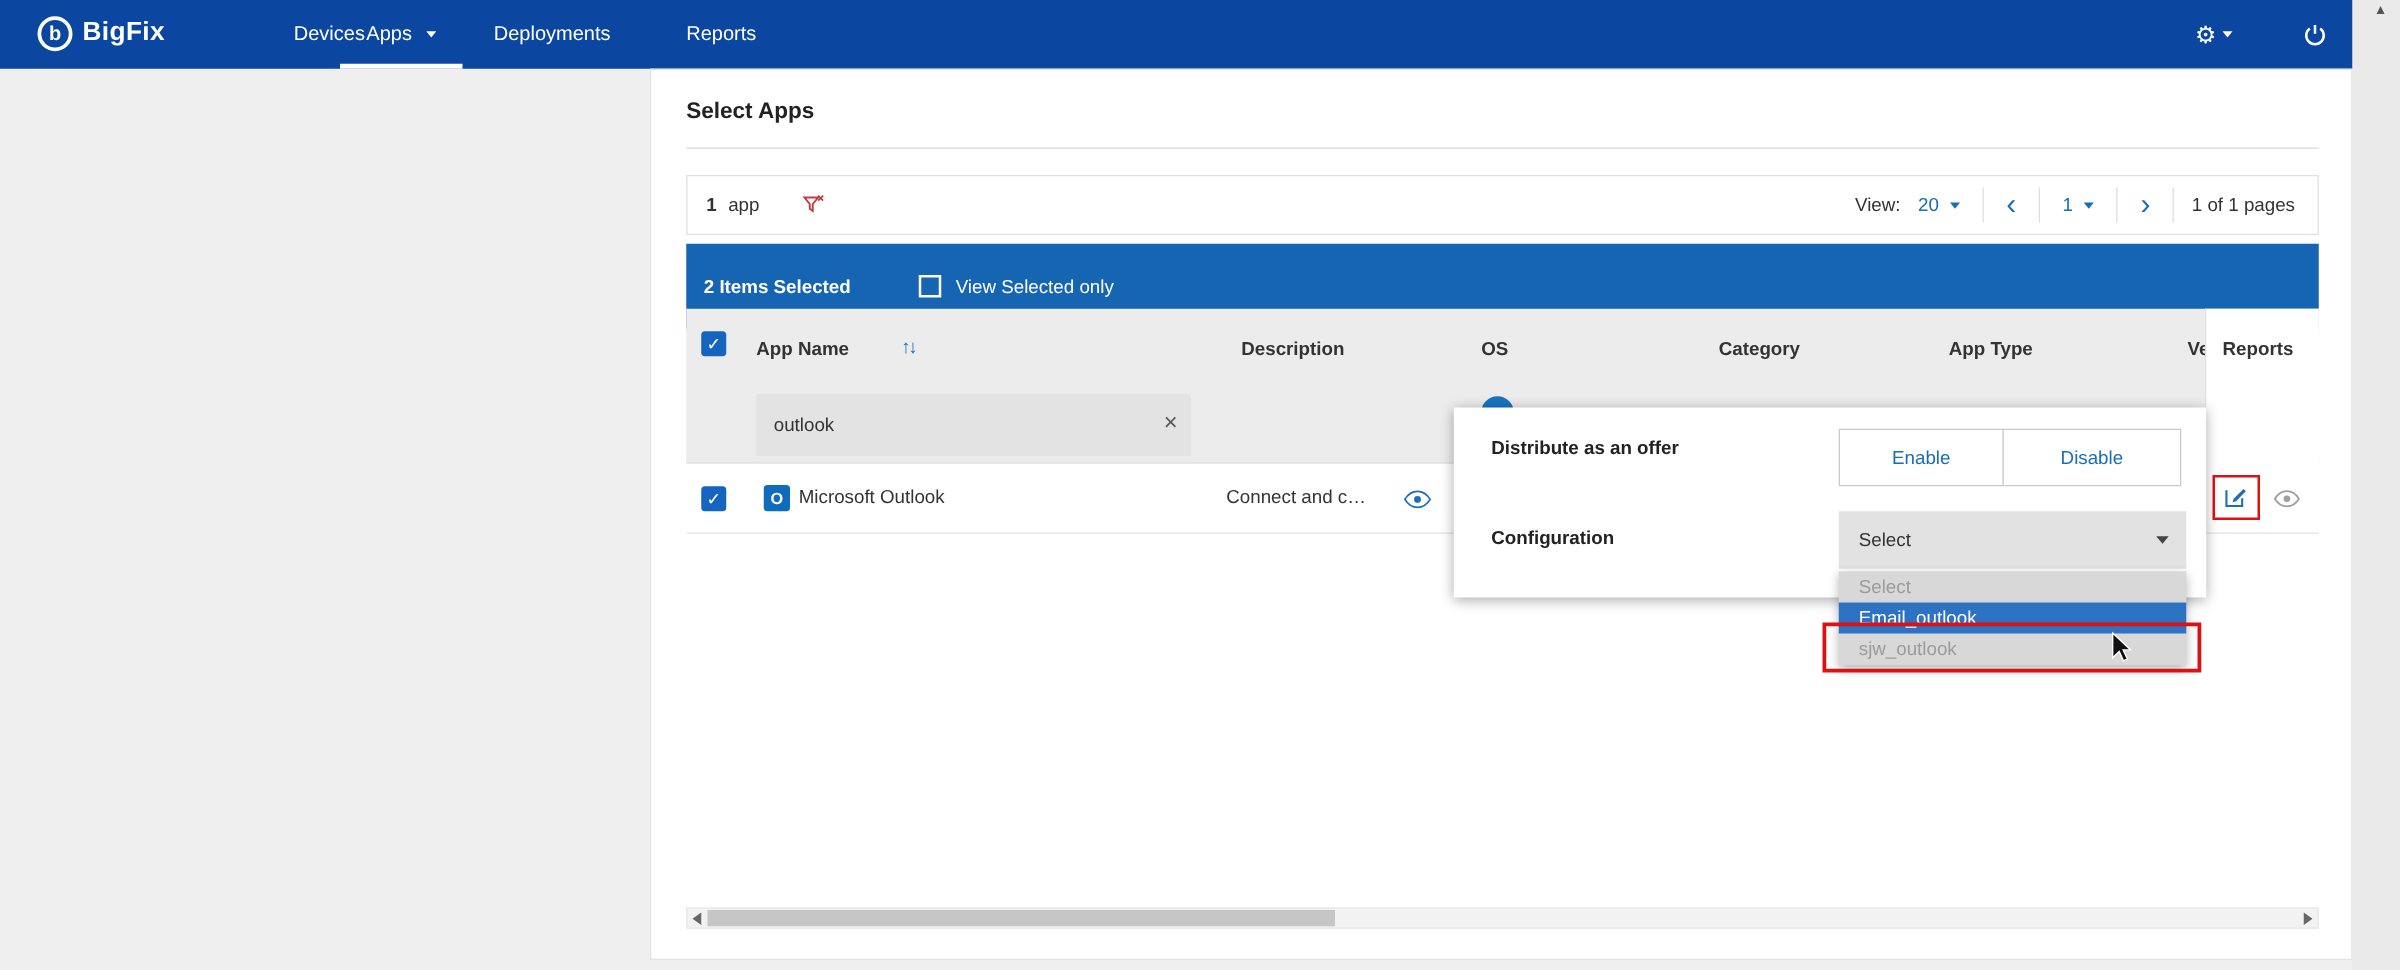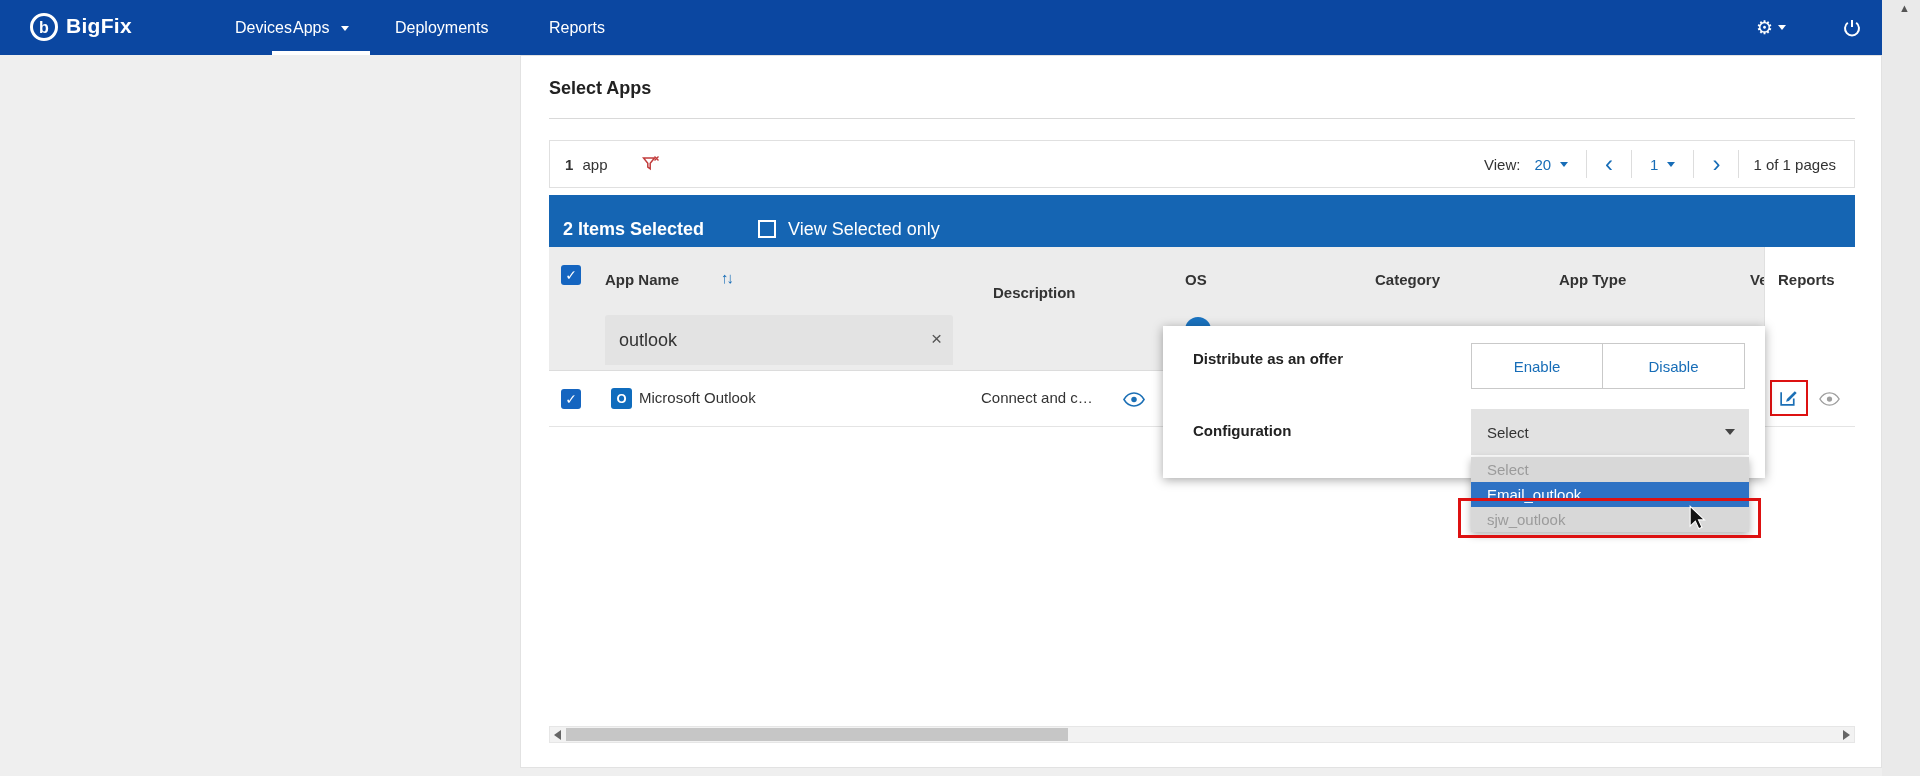--- a/index.html
+++ b/index.html
@@ -60,21 +60,21 @@
   .toolbar-right { margin-left:auto; display:flex; align-items:center; padding-right:18px; }
   .blue-text { color:#176db7; }
   .pag-cell { display:flex; align-items:center; justify-content:center; height:30px; padding:0 14px; }
   .pag-divider { width:1px; height:28px; background:#ddd; margin:0 4px; }
   .chev { color:#176db7; font-size:24px; line-height:24px; cursor:pointer; }
 
   
   .selection-bar {
     position:absolute; left:28px; top:139px; width:1306px; height:68px;
     background:#1565b3; color:#fff; display:flex; align-items:center;
-    font-size:18px; padding-left:14px;
+    font-size:15px; padding-left:14px;
   }
   .cb-white {
     width:18px; height:18px; border:2px solid #fff; background:transparent;
     margin-left:54px; margin-right:12px; cursor:pointer;
   }
 
   
   .table-wrap { position:absolute; left:28px; top:191px; width:1306px; height:180px; }
   .thead {
     position:absolute; left:0; top:0; width:1306px; height:124px;
@@ -82,21 +82,21 @@
   }
   .th { position:absolute; top:24px; font-size:15px; font-weight:700; color:#333; white-space:nowrap; }
   .cb-blue {
     width:20px; height:20px; background:#1565c0; border-radius:3px;
     color:#fff; font-size:14px; line-height:20px; text-align:center; cursor:pointer;
   }
   .sort-icons { position:absolute; left:172px; top:22px; color:#176db7; font-size:15px; letter-spacing:-2px; cursor:pointer; }
   .filter-input {
     position:absolute; left:56px; top:68px; width:348px; height:50px;
     background:#e3e3e3; border:none; border-radius:3px 3px 0 0;
-    font-size:18px; color:#333; padding:0 34px 0 14px;
+    font-size:15px; color:#333; padding:0 34px 0 14px;
     font-family:"Liberation Sans", sans-serif;
   }
   .filter-clear { position:absolute; left:382px; top:81px; font-size:19px; color:#555; cursor:pointer; }
   .data-row {
     position:absolute; left:0; top:124px; width:1306px; height:56px;
     background:#fff; border-bottom:1px solid #e4e4e4;
   }
   .app-icon {
     position:absolute; left:62px; top:17px; width:21px; height:21px;
     background:#0f6cbd; border-radius:3px; color:#fff; font-weight:700;
@@ -221,21 +221,21 @@
     <span>View Selected only</span>
   </div>
 
   <div class="table-wrap">
     <div class="thead">
       <span class="cb-blue" style="position:absolute; left:12px; top:18px;">✓</span>
       <span class="th" style="left:56px;">App Name</span>
       <span class="sort-icons">
         <span>↑</span><span>↓</span>
       </span>
-      <span class="th" style="left:444px;margin-top:13px;">Description</span>
+      <span class="th" style="left:444px;">Description</span>
       <span class="th" style="left:636px;">OS</span>
       <span class="th" style="left:826px;">Category</span>
       <span class="th" style="left:1010px;">App Type</span>
       <span class="th" style="left:1201px; z-index:1;">Ve</span>
 
       <input class="filter-input" readonly="" value="outlook" style="">
       <span class="filter-clear">×</span>
     </div>
 
     <div class="data-row">

